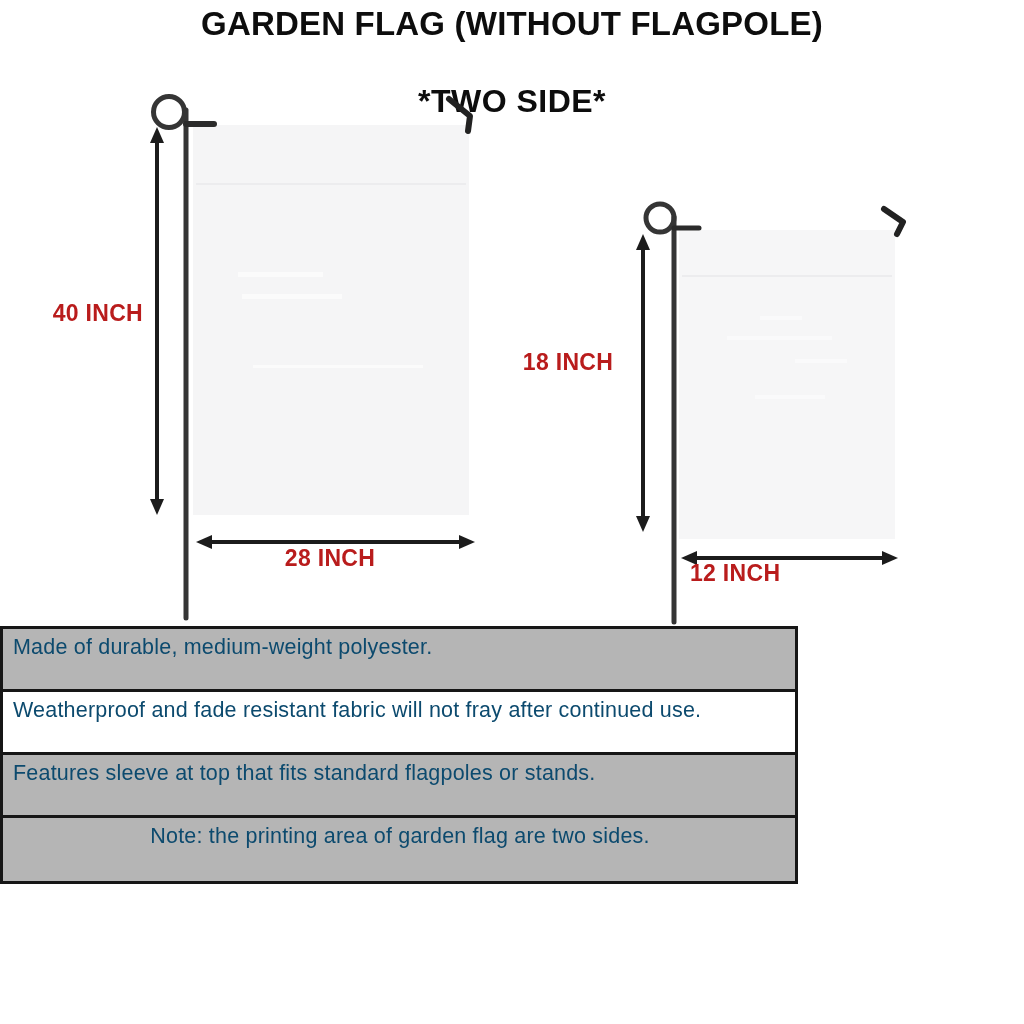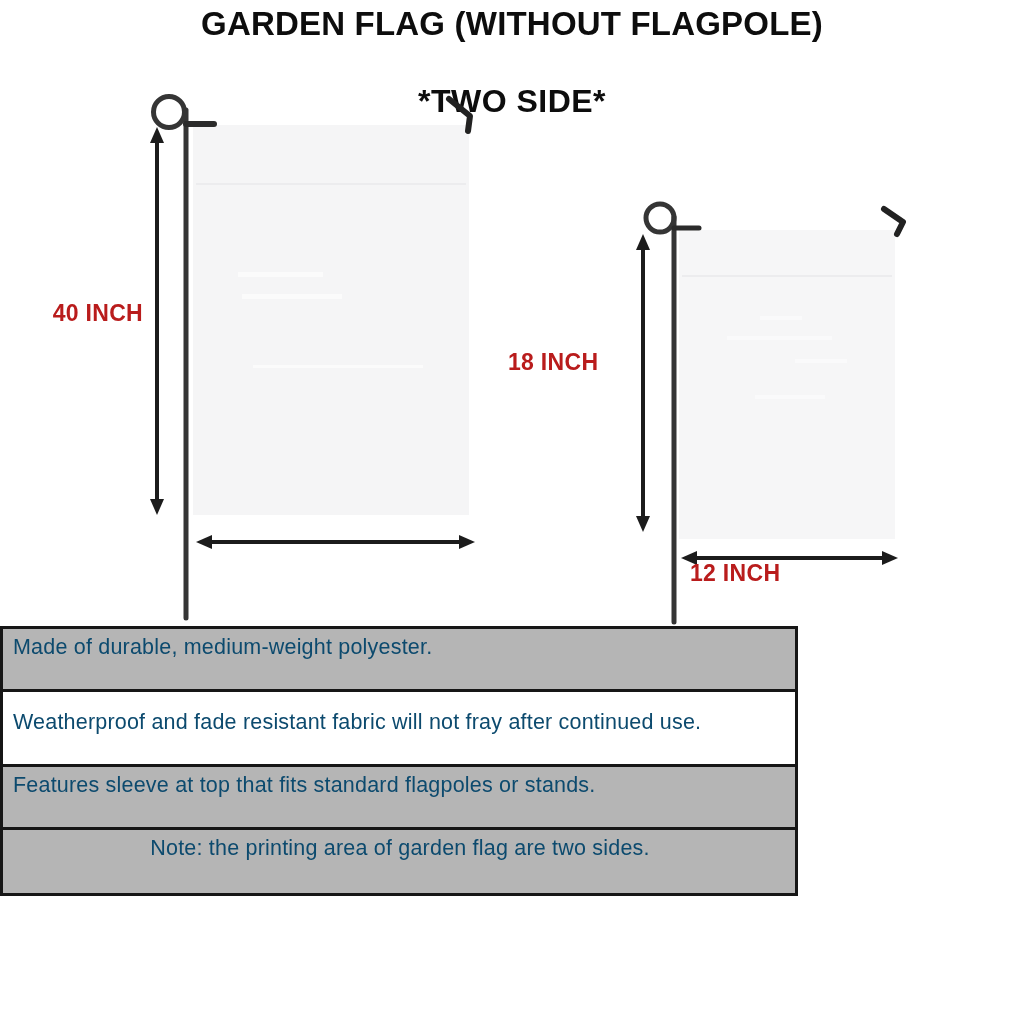--- a/index.html
+++ b/index.html
@@ -28,21 +28,21 @@
   
   .diagram-svg{position:absolute;top:0;left:0;}
   
   .dim-label{
     position:absolute;
     font-size:23px;font-weight:bold;color:#b91c1c;
     letter-spacing:0.3px;
   }
   .lbl-40{top:300px;left:23px;width:120px;text-align:right;}
   .lbl-28{top:545px;left:230px;width:200px;text-align:center;}
-  .lbl-18{top:349px;left:508px;width:120px;text-align:left;}
+  .lbl-18{top:349px;left:508px;width:120px;text-align:center;}
   .lbl-12{top:560px;left:690px;width:200px;text-align:left;}
   
   .features-table{
     position:absolute;top:626px;left:0px;width:798px;
     border:3px solid #161616;
     box-sizing:border-box;
     display:flex;flex-direction:column;
     background:#ffffff;
   }
   .feature-row{
@@ -50,21 +50,21 @@
     border-bottom:3px solid #161616;
     box-sizing:content-box;
     padding:6px 8px 0 10px;
     font-size:21.5px;
     color:#0c4a6e;
     letter-spacing:0.2px;
     overflow:hidden;
   }
   .feature-row:last-child{height:57px;border-bottom:none;text-align:center;}
   .row-shaded{background:#b5b5b5;}
-  .row-plain{background:#ffffff;margin-top:12px;}
+  .row-plain{background:#ffffff;}
 </style>
 </head>
 <body>
 
 <div class="page">
 
   <div class="title-line1">GARDEN FLAG (WITHOUT FLAGPOLE)</div>
   <div class="title-line2">*TWO SIDE*</div>
 
   <svg class="diagram-svg" width="1024" height="630" viewBox="0 0 1024 630">
@@ -113,20 +113,21 @@
       </g>
       <g fill="#1c1c1c">
         <line x1="695" y1="558" x2="884" y2="558" stroke="#1c1c1c" stroke-width="4"></line>
         <polygon points="681,558 697,551 697,565"></polygon>
         <polygon points="898,558 882,551 882,565"></polygon>
       </g>
     </g>
   </svg>
 
   <div class="dim-label lbl-40">40 INCH</div>
+  <div class="dim-label lbl-28">28 INCH</div>
   <div class="dim-label lbl-18">18 INCH</div>
   <div class="dim-label lbl-12">12 INCH</div>
 
   <div class="features-table">
     <div class="feature-row row-shaded">Made of durable, medium-weight polyester.</div>
     <div class="feature-row row-plain">Weatherproof and fade resistant fabric will not fray after continued use.</div>
     <div class="feature-row row-shaded">Features sleeve at top that fits standard flagpoles or stands.</div>
     <div class="feature-row row-shaded">Note: the printing area of garden flag are two sides.</div>
   </div>
 

